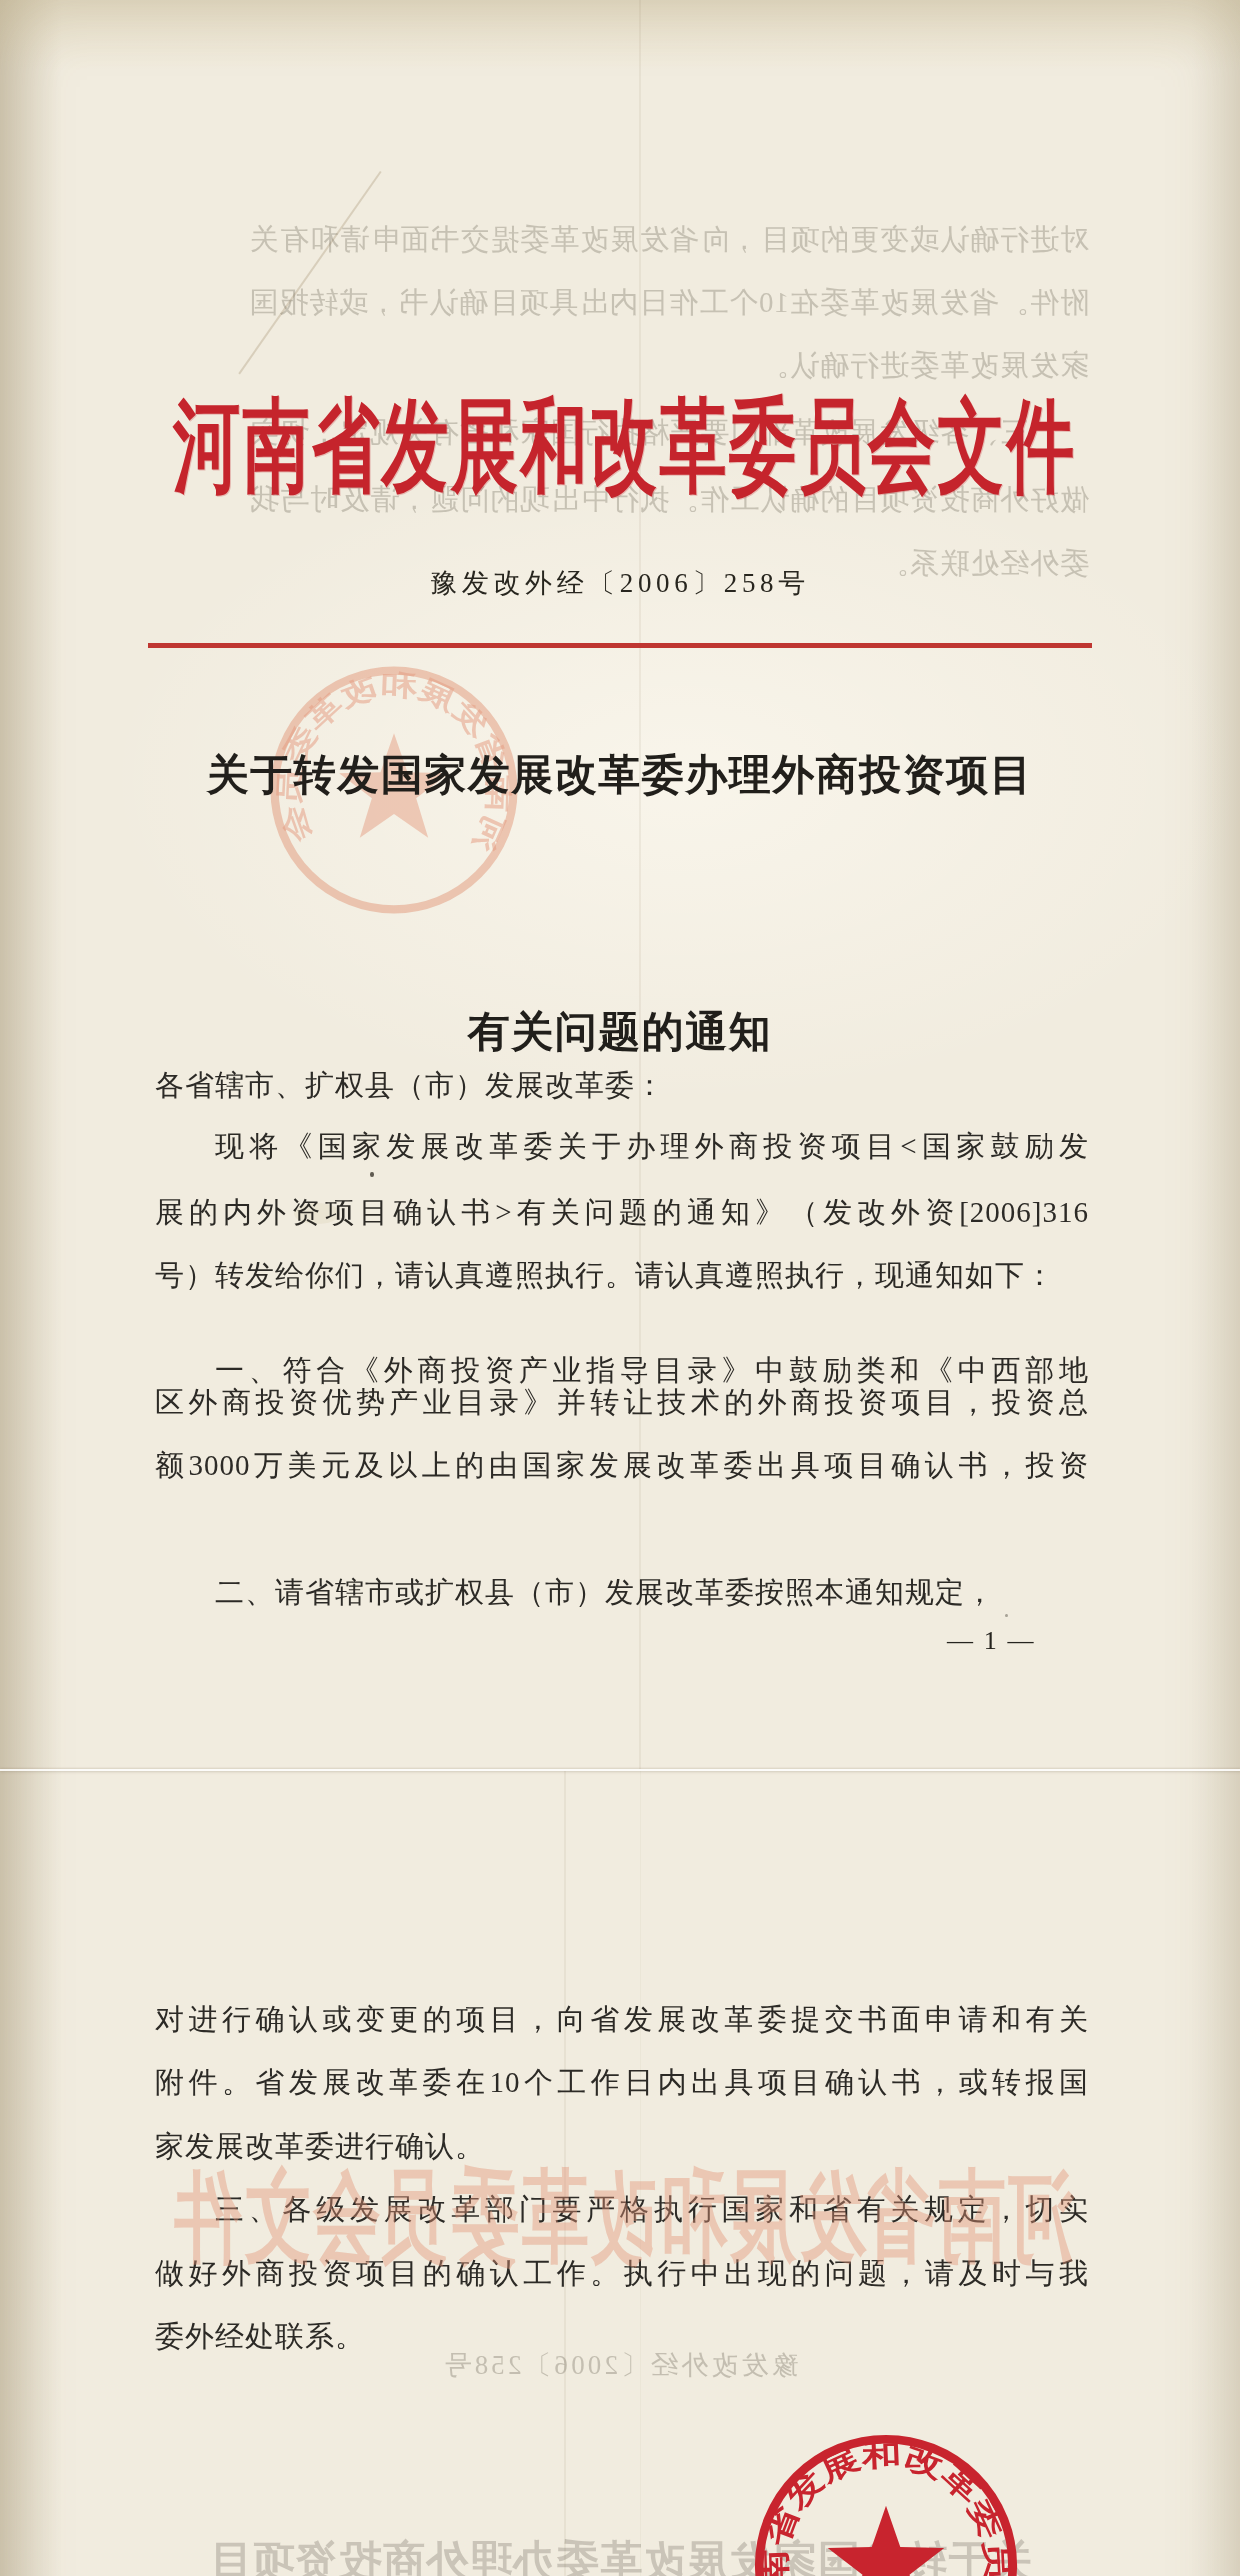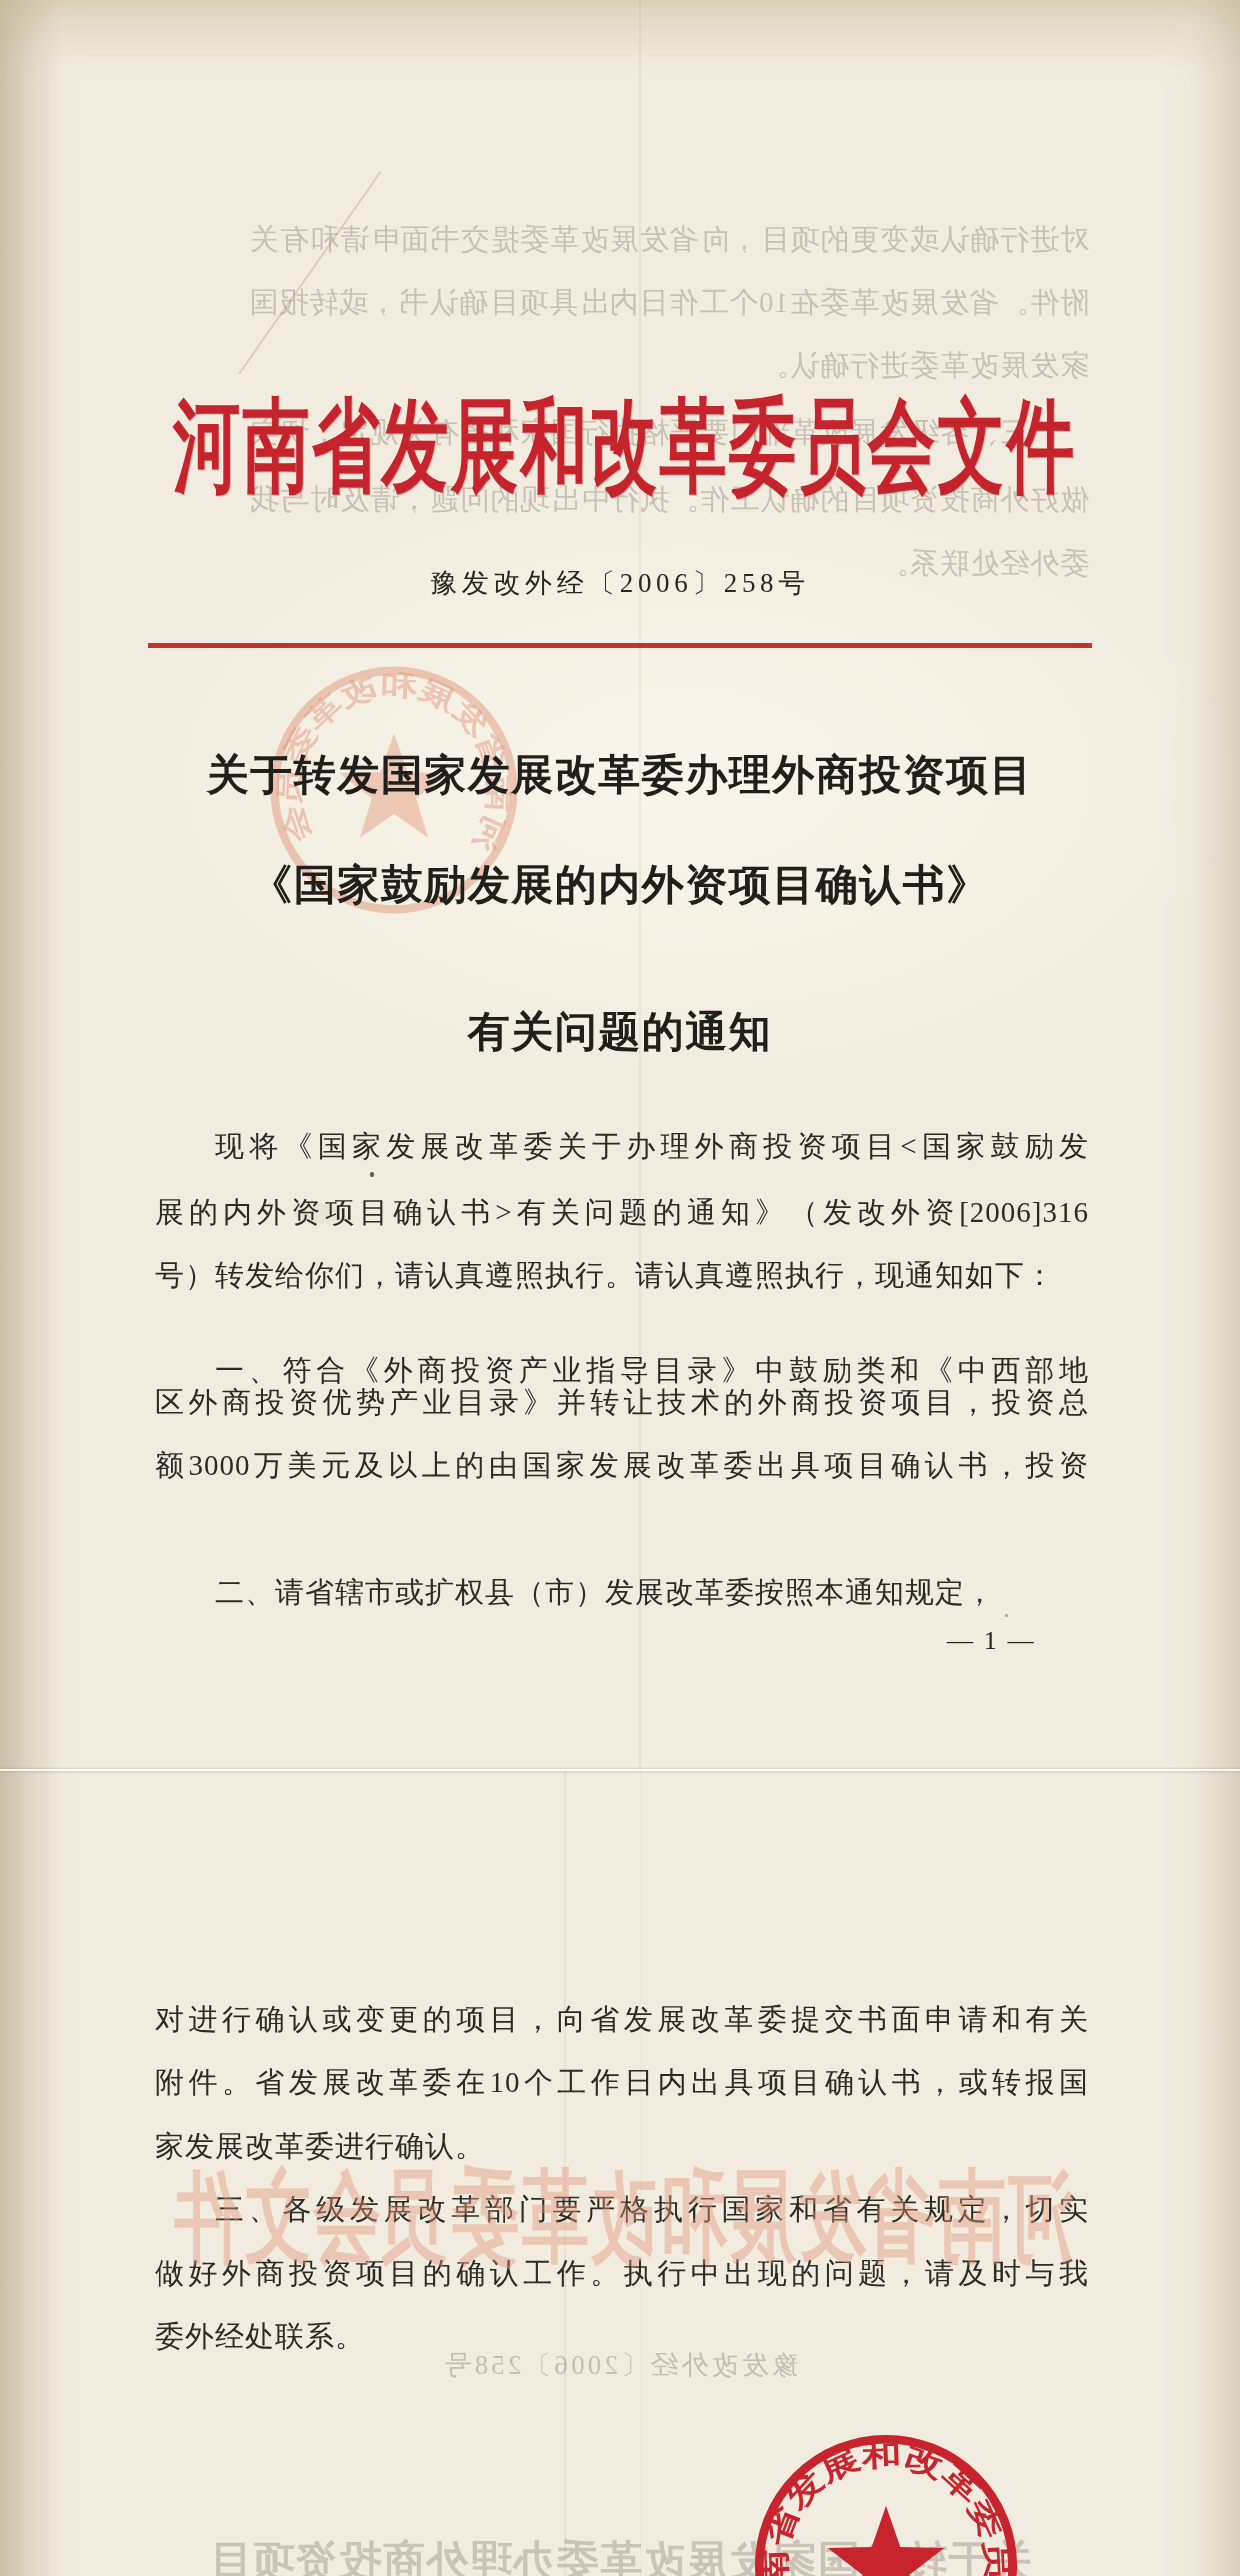--- a/index.html
+++ b/index.html
@@ -79,23 +79,23 @@
     <text font-size="58" font-weight="bold" fill="rgba(228,155,128,0.52)">
       <textPath href="#gArc" textLength="845" lengthAdjust="spacingAndGlyphs">河南省发展和改革委员会</textPath>
     </text>
   </svg>
 
   <div id="red-header">河南省发展和改革委员会文件</div>
   <div id="doc-number">豫发改外经〔2006〕258号</div>
   <div id="red-rule"></div>
 
   <div class="title-line" style="top:751px;">关于转发国家发展改革委办理外商投资项目</div>
-  <div class="title-line" style="top:861px;">《国家鼓励发展的内外资项目确认书》</div>
   <div class="title-line" style="top:974px;margin-top:34px;">有关问题的通知</div>
 
+  <div class="line" style="top:1067px;">各省辖市、扩权县（市）发展改革委：</div>
   <div class="line j ind" style="top:1128px;">现将《国家发展改革委关于办理外商投资项目&lt;国家鼓励发</div>
   <div class="line j" style="top:1194px;">展的内外资项目确认书&gt;有关问题的通知》（发改外资[2006]316</div>
   <div class="line" style="top:1257px;">号）转发给你们，请认真遵照执行。请认真遵照执行，现通知如下：</div>
   <div class="line j ind" style="top:1320px;margin-top:32px;">一、符合《外商投资产业指导目录》中鼓励类和《中西部地</div>
   <div class="line j" style="top:1384px;">区外商投资优势产业目录》并转让技术的外商投资项目，投资总</div>
   <div class="line j" style="top:1447px;">额3000万美元及以上的由国家发展改革委出具项目确认书，投资</div>
   <div class="line ind" style="top:1574px;">二、请省辖市或扩权县（市）发展改革委按照本通知规定，</div>
 
   <div class="pagenum" style="left:947px;top:1626px;">— 1 —</div>
 

